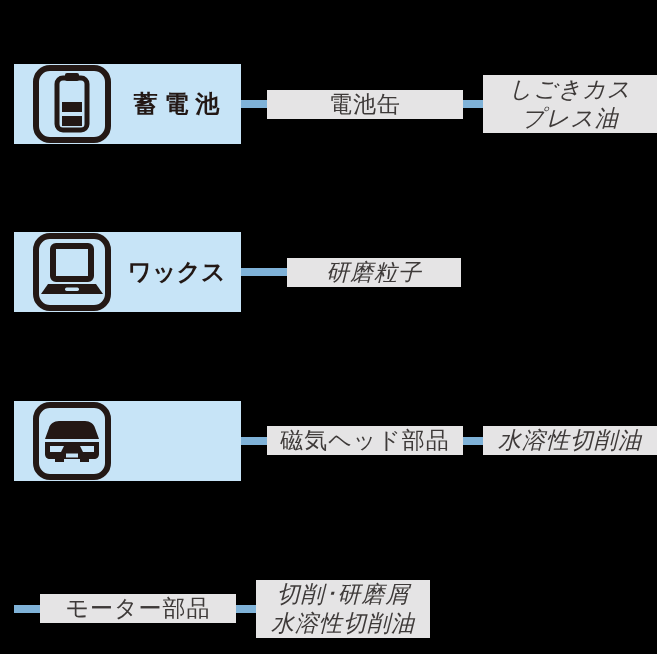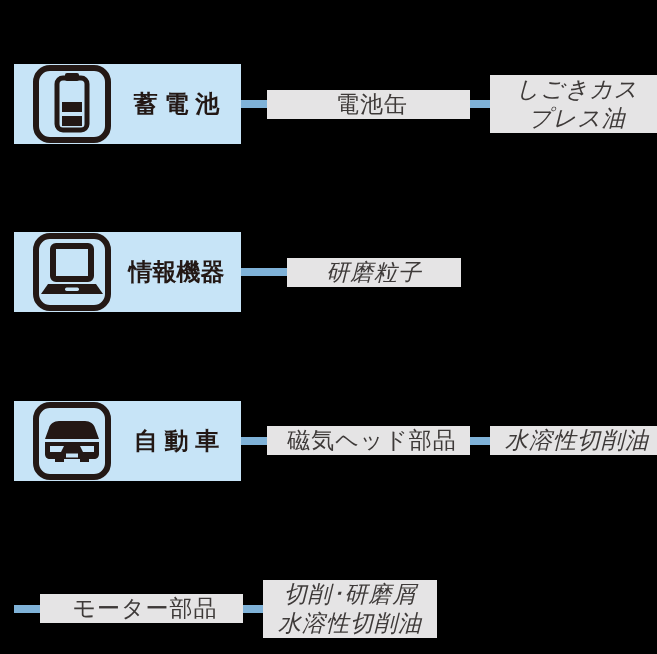--- a/index.html
+++ b/index.html
@@ -46,21 +46,21 @@
   .link-b{width:20px;}
   .item-box{
     background:var(--item_box);
     display:flex;flex-direction:column;
     align-items:center;justify-content:center;
     font-size:23px;line-height:29px;
     color:var(--item_text);
     text-align:center;
     letter-spacing:1px;
   }
-  .mid-box{width:196px;flex:none;padding-left:7px;}
+  .mid-box{width:196px;flex:none;}
   .end-box{width:174px;flex:none;font-style:italic;}
 </style>
 </head>
 <body>
 
 <div class="canvas">
 
   <div class="row">
     <div class="cat-box">
       <svg class="icon" viewBox="0 0 80 80" xmlns="http://www.w3.org/2000/svg">
@@ -84,40 +84,39 @@
   </div>
 
   <div class="row">
     <div class="cat-box">
       <svg class="icon" viewBox="0 0 80 80" xmlns="http://www.w3.org/2000/svg">
         <rect x="4" y="4" width="72" height="72" rx="14" fill="none" stroke="currentColor" stroke-width="6"></rect>
         <rect x="21" y="14" width="38" height="33" rx="3" fill="none" stroke="currentColor" stroke-width="6"></rect>
         <path d="M16 52 L64 52 L71 62 L9 62 Z" fill="currentColor"></path>
         <rect x="33" y="55.5" width="14" height="3.5" rx="1.7" fill="var(--category_box)"></rect>
       </svg>
-      <div class="cat-label">情報機器</div>
+      <div class="cat-label">ワックス</div>
     </div>
     <div class="link link-a"></div>
     <div class="link link-b"></div>
     <div class="item-box end-box">
       <span>研磨粒子</span>
     </div>
   </div>
 
   <div class="row">
     <div class="cat-box">
       <svg class="icon" viewBox="0 0 80 80" xmlns="http://www.w3.org/2000/svg">
         <rect x="4" y="4" width="72" height="72" rx="14" fill="none" stroke="currentColor" stroke-width="6"></rect>
         <path d="M27 20 h26 c5 0 9 3 10 7 l4 11 H13 l4 -11 c1 -4 5 -7 10 -7 z" fill="currentColor"></path>
         <path d="M13 41 h54 v12 c0 3 -2 5 -5 5 h-5 v3 h-9 v-3 H32 v3 h-9 v-3 h-5 c-3 0 -5 -2 -5 -5 z" fill="currentColor"></path>
         <path d="M18 45 h14 l-3 6 h-11 z" fill="var(--category_box)"></path>
         <path d="M62 45 h-14 l3 6 h11 z" fill="var(--category_box)"></path>
         <rect x="34" y="52.5" width="12" height="4" fill="var(--category_box)"></rect>
       </svg>
-      <div class="cat-label">自 動 車</div>
     </div>
     <div class="link link-a"></div>
     <div class="item-box mid-box">
       <span>磁気ヘッド部品</span>
     </div>
     <div class="link link-b"></div>
     <div class="item-box end-box">
       <span>水溶性切削油</span>
       <span></span>
     </div>

